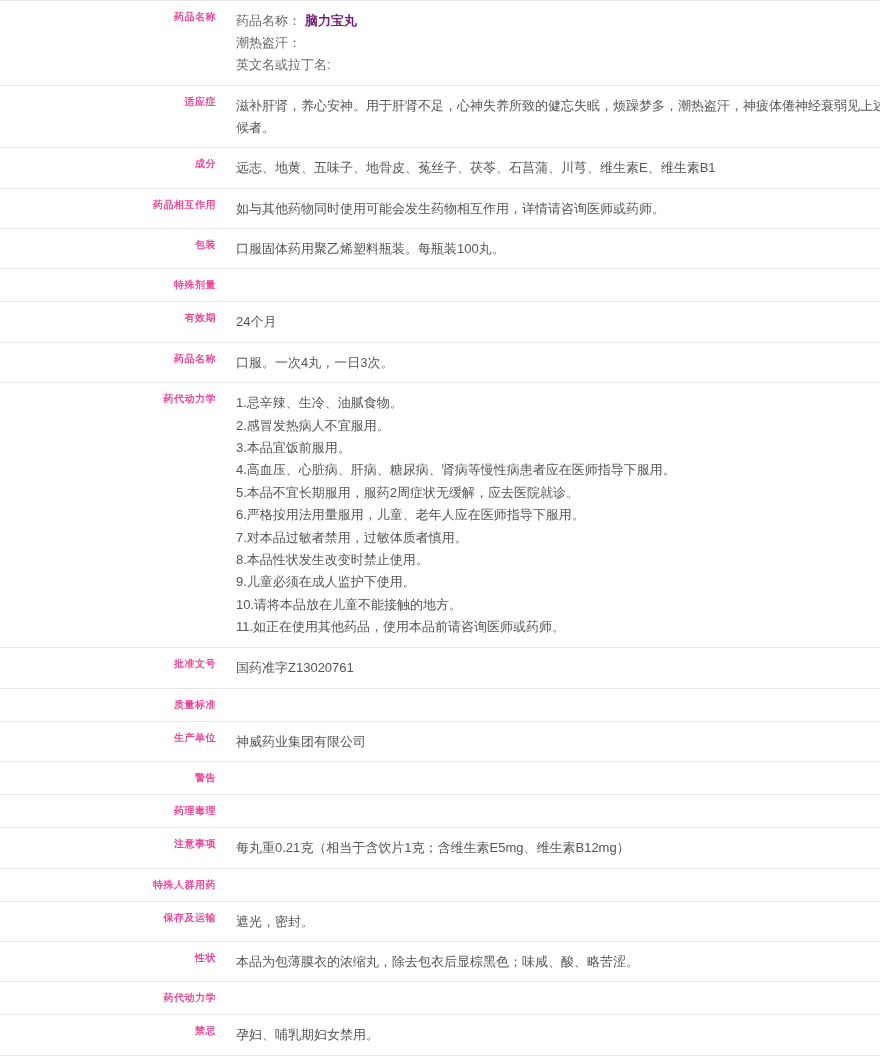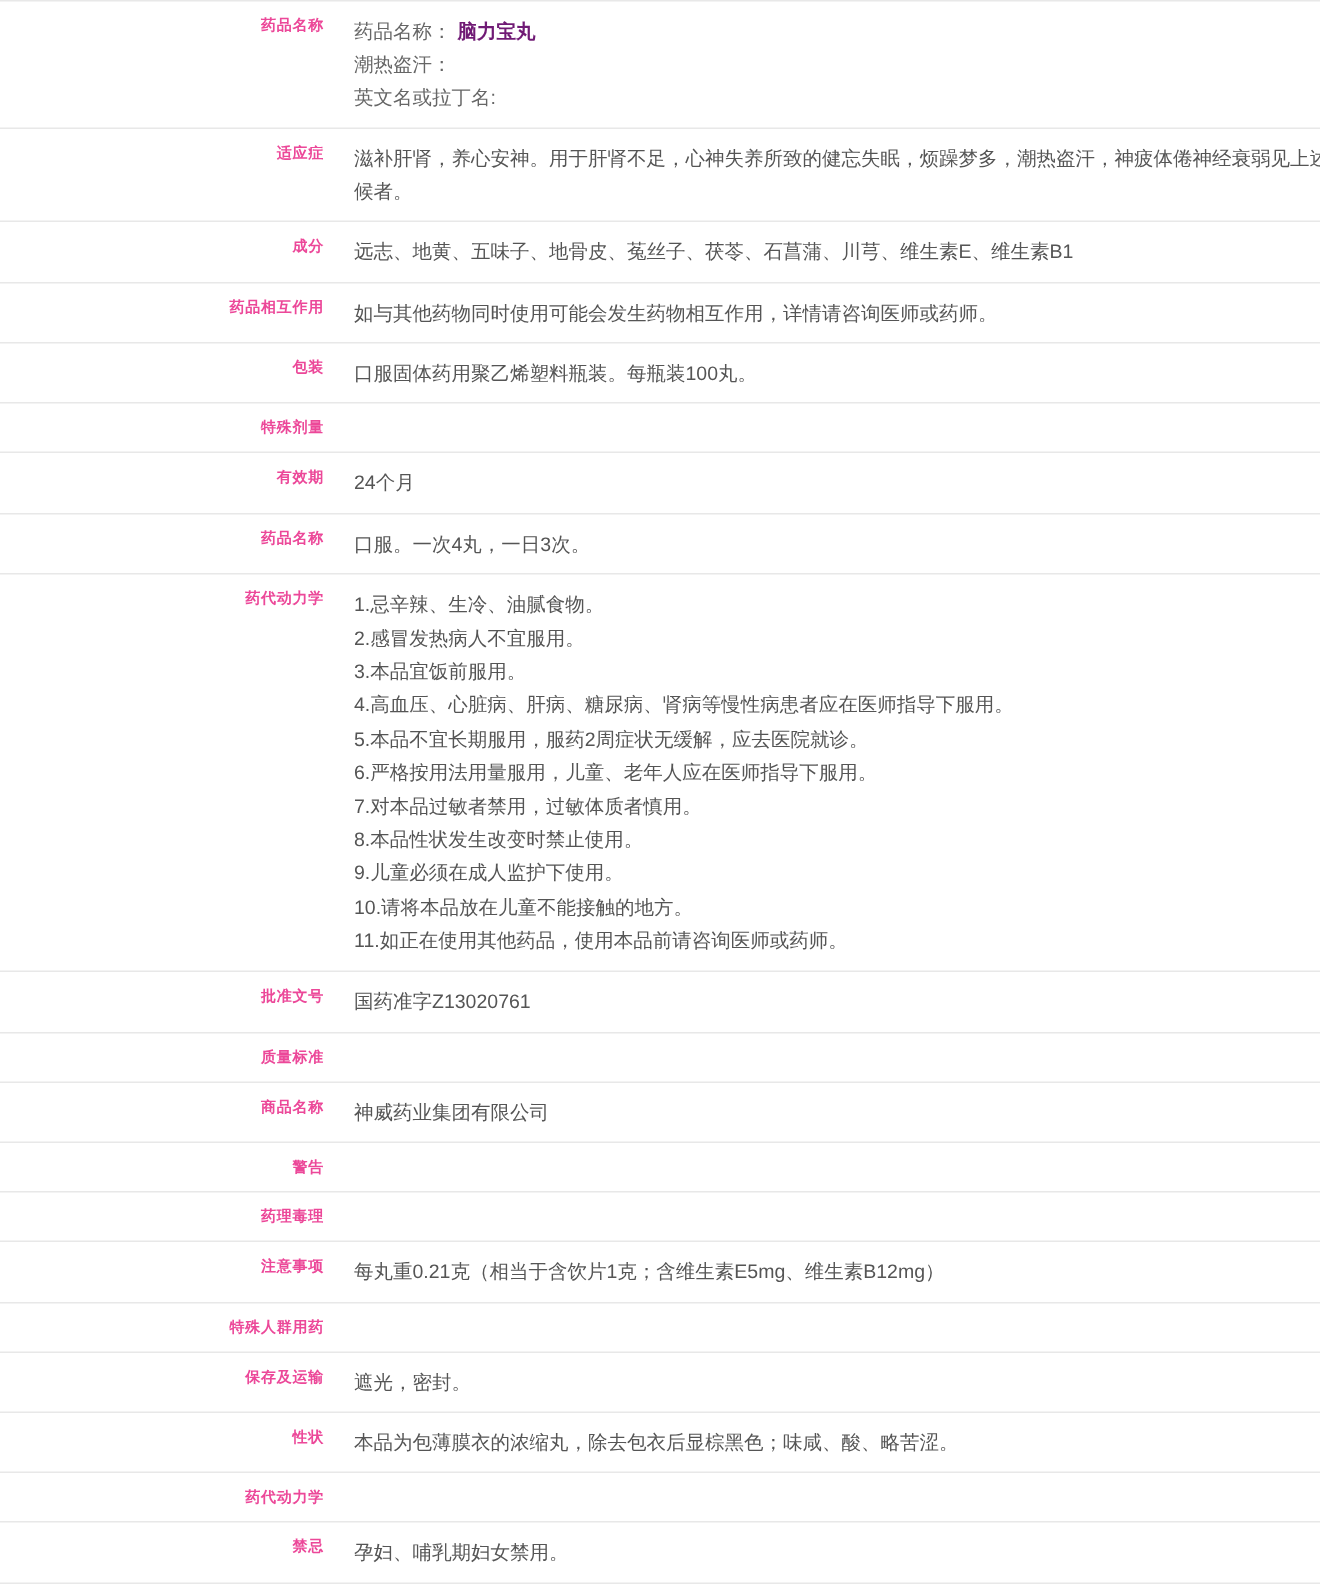--- a/index.html
+++ b/index.html
@@ -151,21 +151,21 @@
             <div class="empty-cell">国药准字Z13020761</div>
           </td>
         </tr>
         <tr>
           <td class="label-cell">质量标准</td>
           <td class="value-cell">
             <div class="empty-cell"></div>
           </td>
         </tr>
         <tr>
-          <td class="label-cell">商品名称</td>
+          <td class="label-cell">生产单位</td>
           <td class="value-cell">
             <div class="empty-cell">神威药业集团有限公司</div>
           </td>
         </tr>
         <tr>
           <td class="label-cell">警告</td>
           <td class="value-cell">
             <div class="empty-cell"></div>
           </td>
         </tr>

